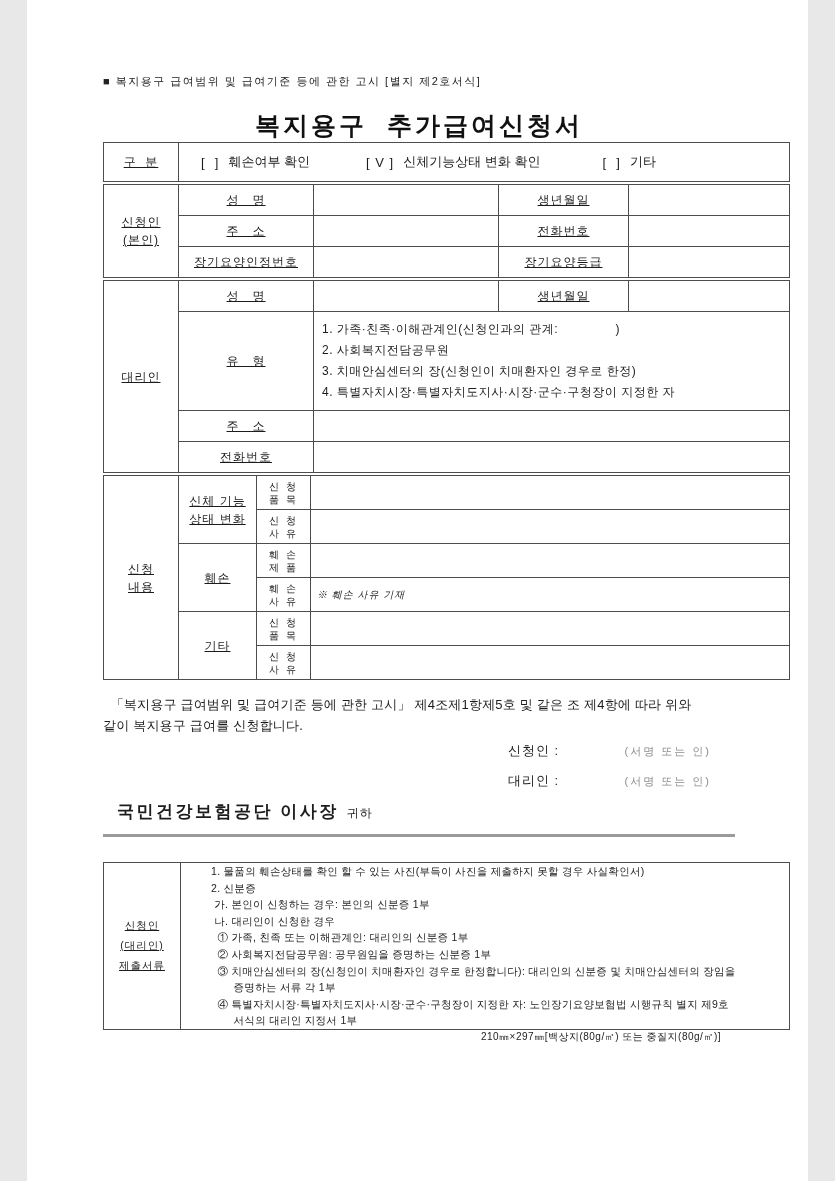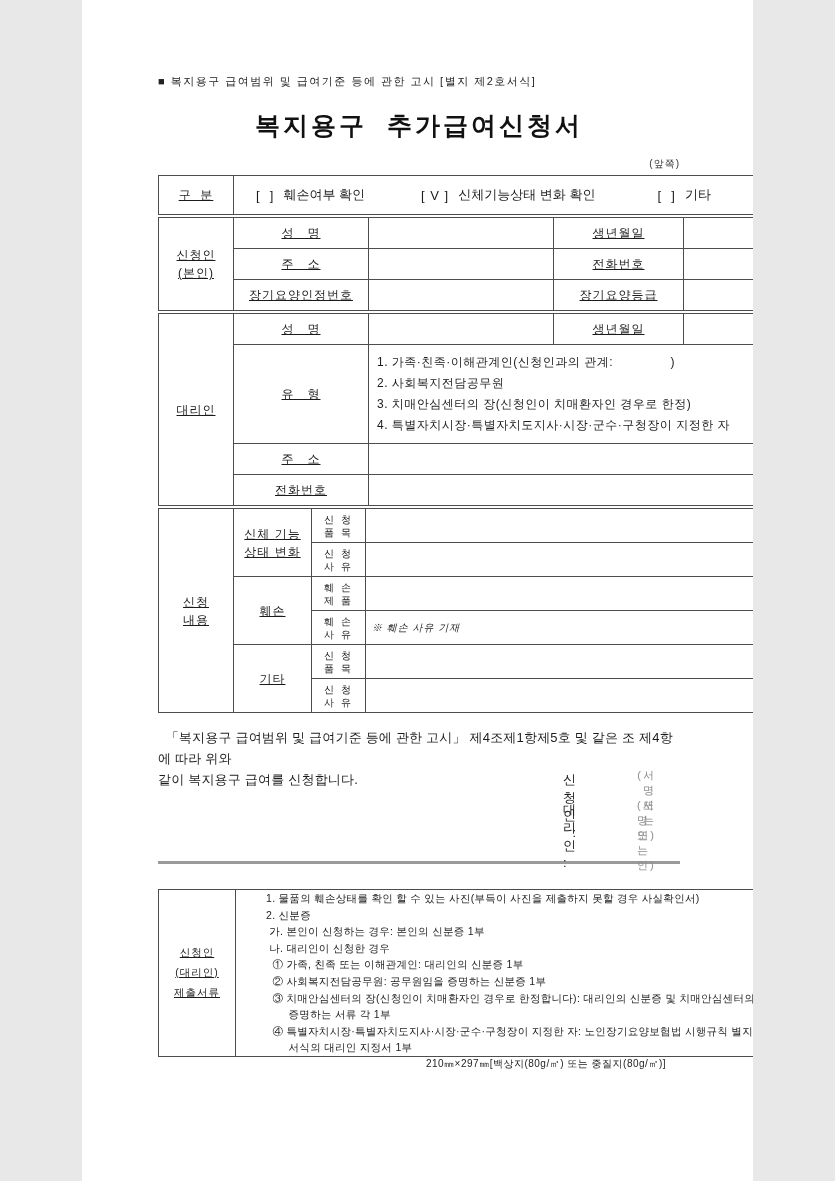--- a/index.html
+++ b/index.html
@@ -1,18 +1,18 @@
 <!DOCTYPE html>
 <html><head>
 <meta charset="utf-8">
 <title>복지용구 추가급여신청서</title>
 <style>
   html,body { margin:0; padding:0; background:#e8e8e8; }
   .sheet {
-    position:relative; width:671px; height:1181px; margin:0 auto;
+    position:relative; width:781px; height:1181px; margin:0 auto;
     background:#ffffff; color:#1c1c1c;
     font-family:"Liberation Sans", sans-serif;
     overflow:hidden;
   }
   .inner { padding:74px 73px 0 76px; }
   [data-bind] { white-space:pre-wrap; }
 
   .notice { font-size:11px; letter-spacing:1.5px; color:#222; }
   .title  { margin:20px 0 0; text-align:center; font-size:25px; font-weight:bold; letter-spacing:3px; color:#111; }
   .side-note { text-align:right; font-size:10px; letter-spacing:1px; margin-top:15px; margin-bottom:4px; color:#333; }
@@ -71,21 +71,20 @@
   .paper-spec { text-align:right; font-size:10px; letter-spacing:0.5px; padding-right:14px; color:#222; }
 </style>
 </head>
 <body>
 
 <div class="sheet">
   <div class="inner">
 
     <div class="notice" data-bind="page.notice">■ 복지용구 급여범위 및 급여기준 등에 관한 고시 [별지 제2호서식]</div>
     <h1 class="title" data-bind="page.title">복지용구  추가급여신청서</h1>
-    <div class="side-note" data-bind="page.side_note">(앞쪽)</div>
 
     <table class="tbl tbl-a">
       <colgroup>
           <col style="width:75px">
           <col style="width:611px">
         </colgroup>
       <tbody>
           <tr>
         <td class="lbl" data-bind="category.label">구  분</td>
         <td>
@@ -234,20 +233,23 @@
       <span class="sig-label" data-bind="declaration.signers.0.label">신청인 :</span>
       <span class="sig-space"></span>
       <span class="sig-note" data-bind="declaration.signers.0.note">(서명 또는 인)</span>
     </div>
     <div class="sig-row">
       <span class="sig-label" data-bind="declaration.signers.1.label">대리인 :</span>
       <span class="sig-space"></span>
       <span class="sig-note" data-bind="declaration.signers.1.note">(서명 또는 인)</span>
     </div>
 
+    <div class="recipient">
+      <span data-bind="declaration.recipient">국민건강보험공단 이사장</span><span class="suffix" data-bind="declaration.recipient_suffix">귀하</span>
+    </div>
 
     <div class="rule"></div>
 
     <table class="tbl tbl-docs">
       <colgroup>
           <col style="width:77px">
           <col style="width:609px">
         </colgroup>
       <tbody>
           <tr>

